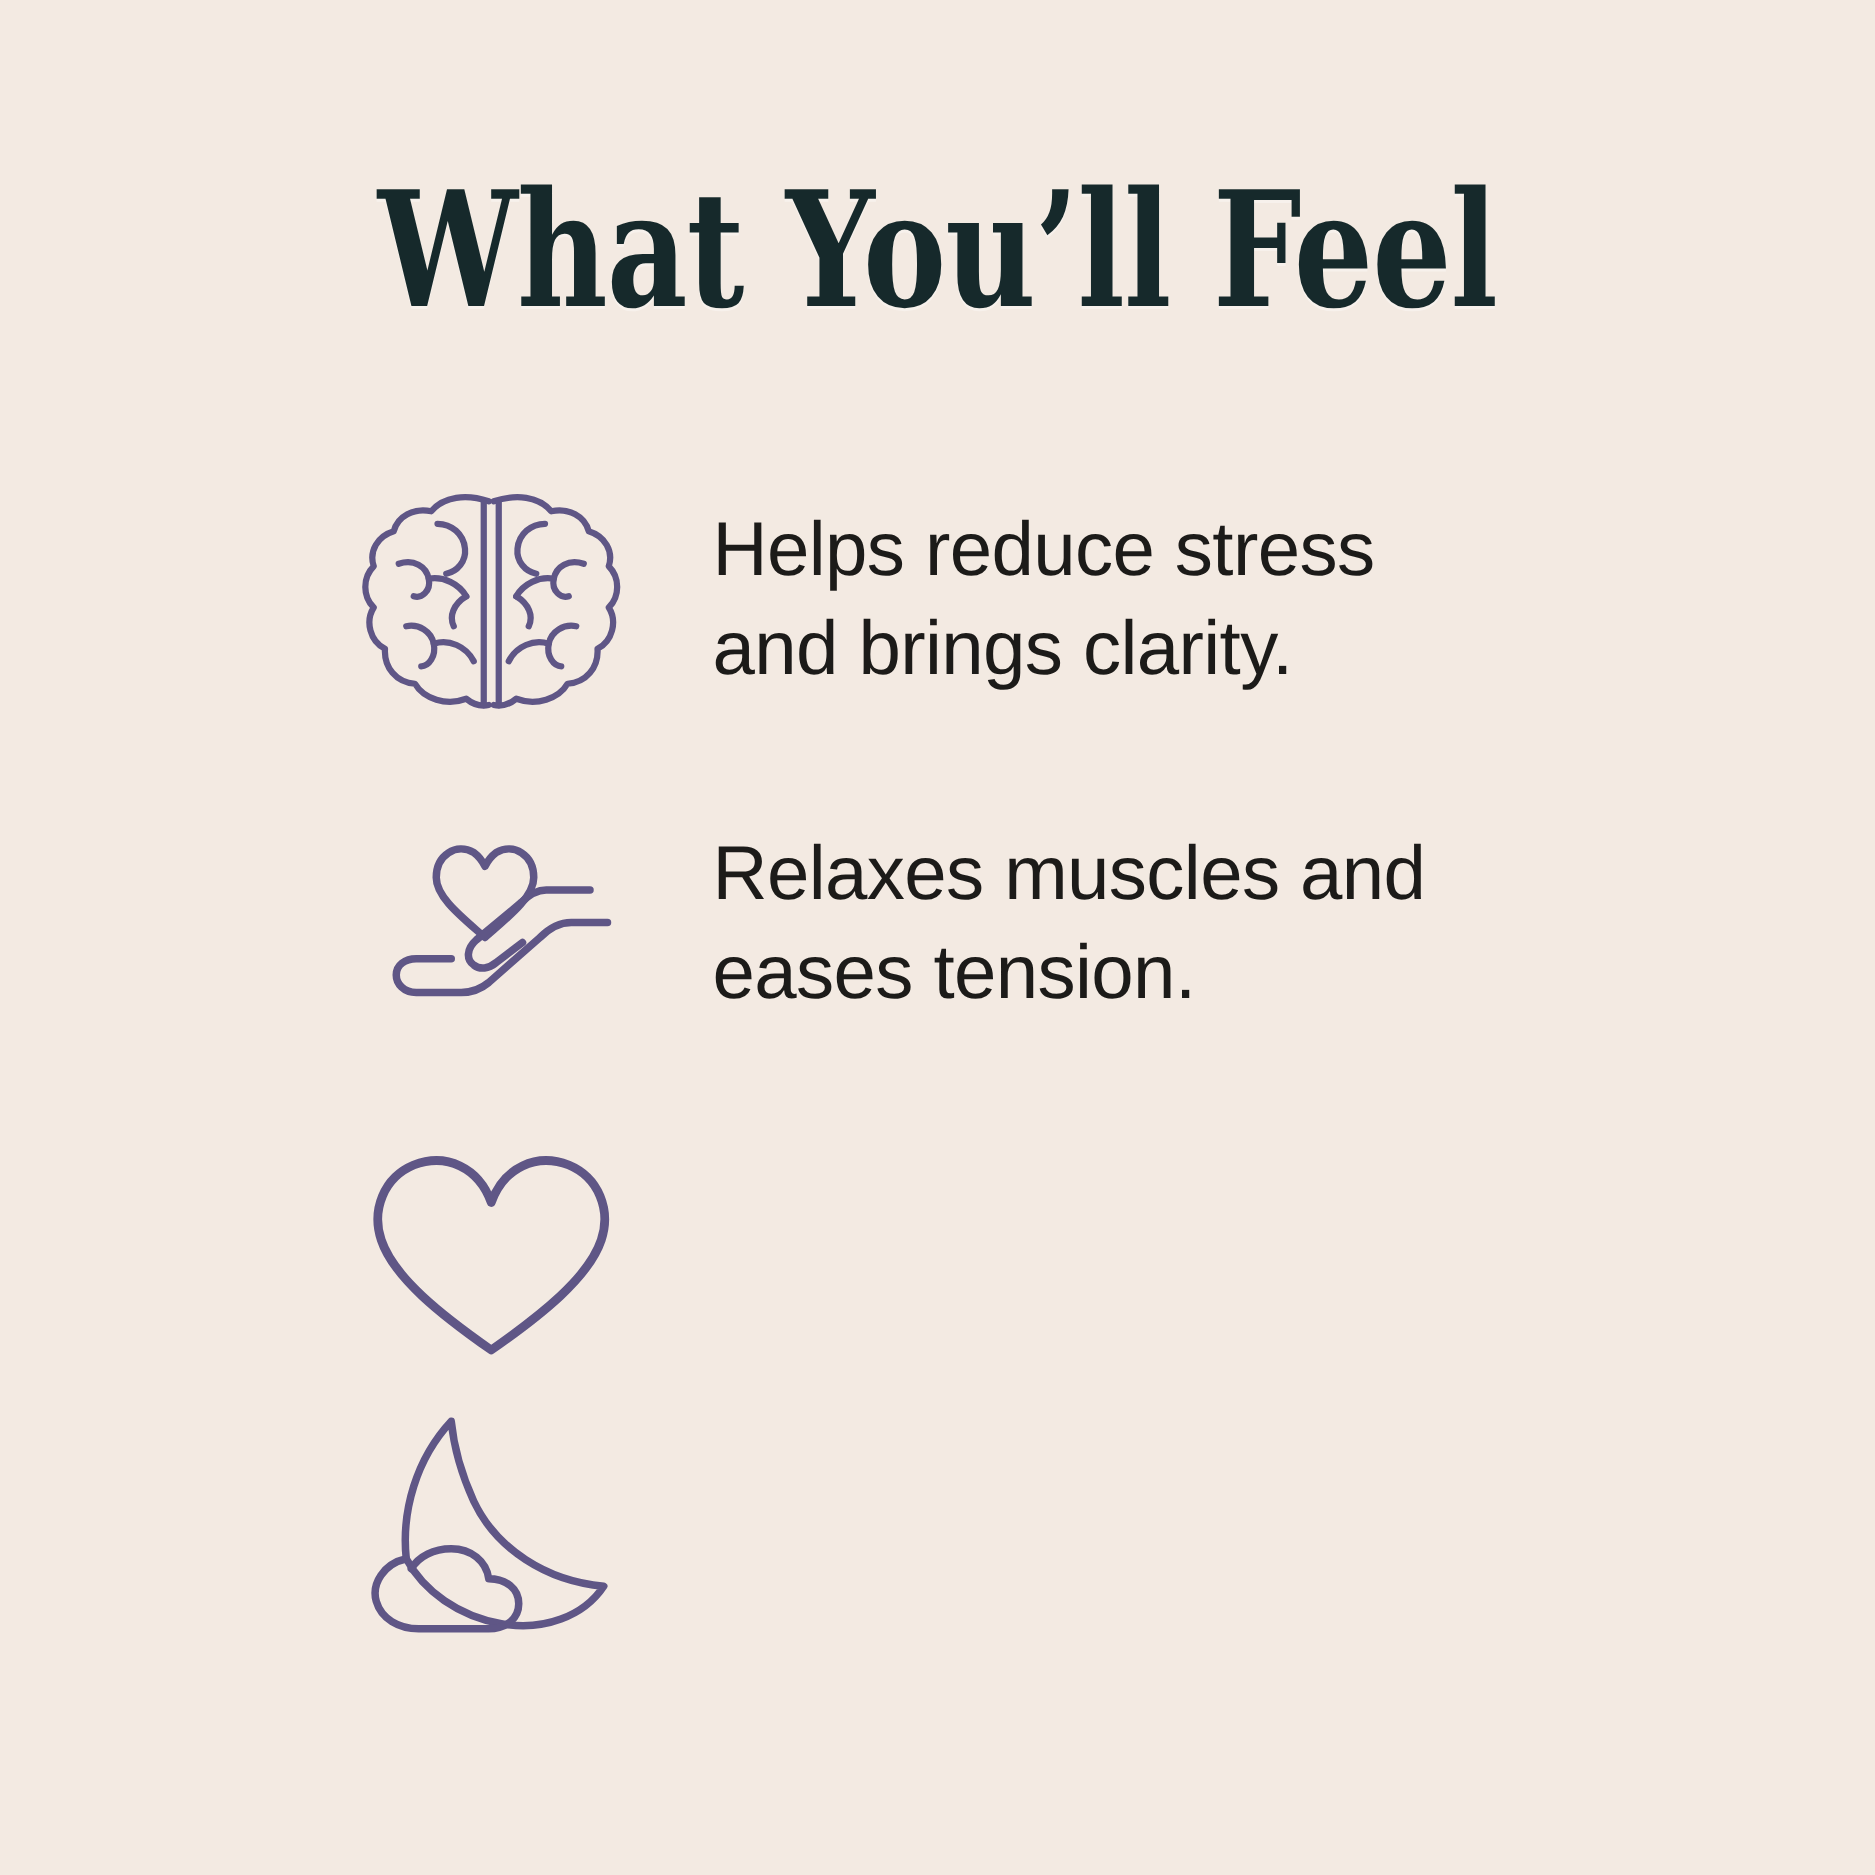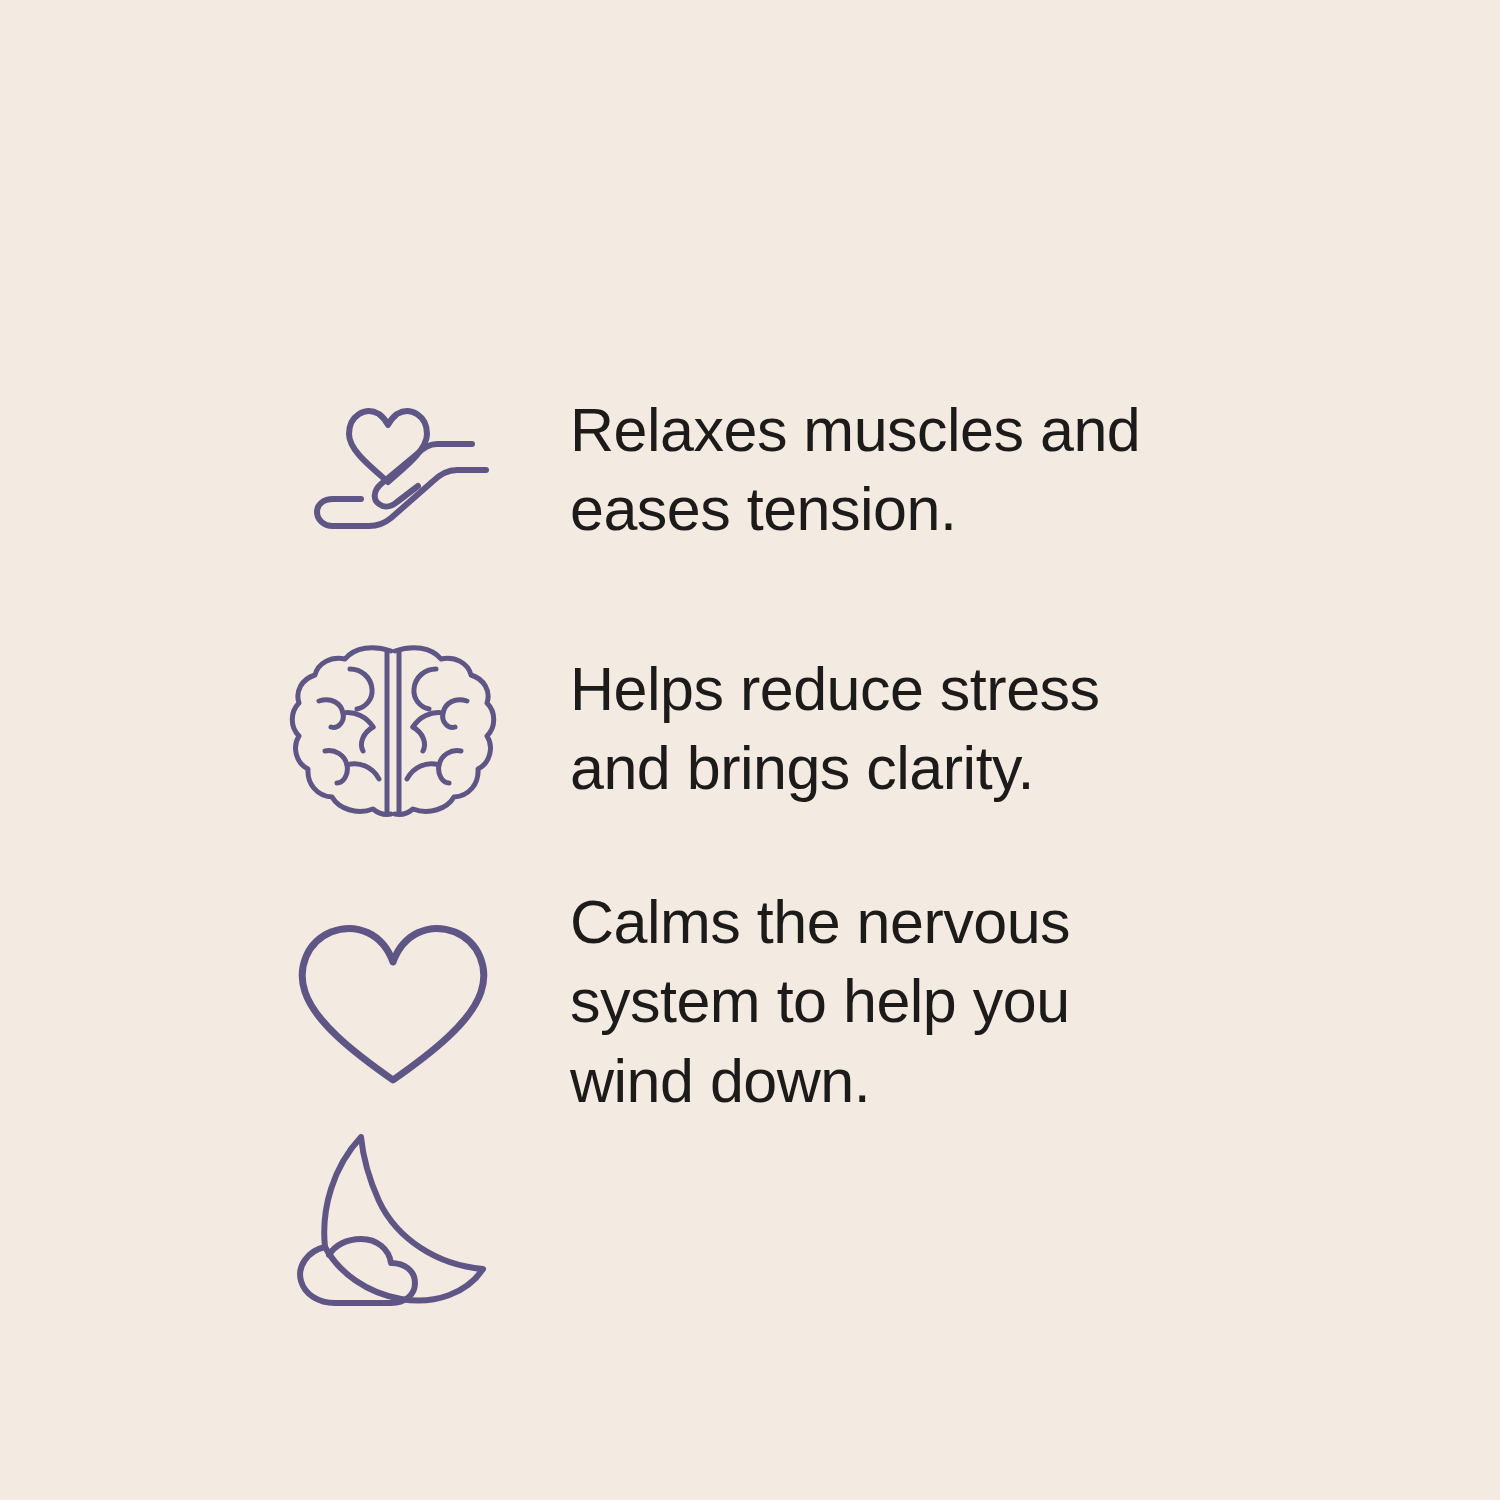--- a/index.html
+++ b/index.html
@@ -91,44 +91,25 @@
     stroke: #5F5686;
     stroke-linecap: round;
     stroke-linejoin: round;
   }
 </style>
 </head>
 <body>
 
 <div id="poster">
 
+  <div class="title-wrap">
+    <div class="title">What You’ll Feel</div>
+  </div>
 
   <div class="features">
-
-    <div class="feature-row" id="row-1">
-      <div class="icon-cell">
-        <svg class="icon-svg" width="212" height="160" viewBox="0 0 212 160">
-
-          <path d="M62 44 C62 26 78 16 92 24 C96 27 99 31 101 35
-                   C103 31 106 27 110 24 C124 16 140 26 140 44
-                   C140 60 119 76 101 92 C83 76 62 60 62 44 Z" stroke-width="6"></path>
-
-          <path d="M185 54 L150 54 C141 54 135 59 130 64
-                   L94 94 C86 101 86 110 92 114 C97 118 104 117 110 112 L131 96" stroke-width="6"></path>
-
-          <path d="M199 80 L170 80 C160 80 152 85 145 92
-                   L104 128 C98 133 90 136 82 136 L46 136
-                   C36 136 30 129 30 122 C30 114 37 109 46 109 L74 109" stroke-width="6"></path>
-        </svg>
-      </div>
-      <div class="text-cell">
-        <div class="feature-text">Relaxes muscles and
-eases tension.</div>
-      </div>
-    </div>
 
     <div class="feature-row" id="row-0">
       <div class="icon-cell">
         <svg class="icon-svg" width="212" height="180" viewBox="0 0 212 180">
 
           <path d="M104 12 C86 6 68 8 58 20 C44 17 31 24 28 36
                    C15 40 8 52 12 64 C3 73 3 88 12 97
                    C5 108 9 124 21 130 C20 145 30 157 45 158
                    C52 170 70 176 86 170 C92 175 99 176 104 175" stroke-width="5"></path>
 
@@ -154,32 +135,49 @@
           <path d="M174 112 C164 110 154 116 152 126 C150 136 156 144 162 144" stroke-width="5"></path>
           <path d="M152 126 C140 122 126 128 120 140" stroke-width="5"></path>
         </svg>
       </div>
       <div class="text-cell">
         <div class="feature-text">Helps reduce stress
 and brings clarity.</div>
       </div>
     </div>
 
+    <div class="feature-row" id="row-1">
+      <div class="icon-cell">
+        <svg class="icon-svg" width="212" height="160" viewBox="0 0 212 160">
+
+          <path d="M62 44 C62 26 78 16 92 24 C96 27 99 31 101 35
+                   C103 31 106 27 110 24 C124 16 140 26 140 44
+                   C140 60 119 76 101 92 C83 76 62 60 62 44 Z" stroke-width="6"></path>
+
+          <path d="M185 54 L150 54 C141 54 135 59 130 64
+                   L94 94 C86 101 86 110 92 114 C97 118 104 117 110 112 L131 96" stroke-width="6"></path>
+
+          <path d="M199 80 L170 80 C160 80 152 85 145 92
+                   L104 128 C98 133 90 136 82 136 L46 136
+                   C36 136 30 129 30 122 C30 114 37 109 46 109 L74 109" stroke-width="6"></path>
+        </svg>
+      </div>
+      <div class="text-cell">
+        <div class="feature-text">Relaxes muscles and
+eases tension.</div>
+      </div>
+    </div>
+
     <div class="feature-row" id="row-2">
       <div class="icon-cell">
         <svg class="icon-svg" width="212" height="172" viewBox="0 0 212 172">
           <path d="M106 46 C96 18 70 6 44 16 C20 26 10 52 18 76
                    C28 106 66 136 106 164 C146 136 184 106 194 76
                    C202 52 192 26 168 16 C142 6 116 18 106 46 Z" stroke-width="7"></path>
         </svg>
-      </div>
-      <div class="text-cell">
-        <div class="feature-text">Calms the nervous
-system to help you
-wind down.</div>
       </div>
     </div>
 
     <div class="feature-row" id="row-3">
       <div class="icon-cell">
         <svg class="icon-svg" width="212" height="200" viewBox="0 0 212 200">
 
           <path d="M74 14 C46 44 34 86 38 124
                    C52 150 80 170 114 176
                    C148 182 180 170 196 146

